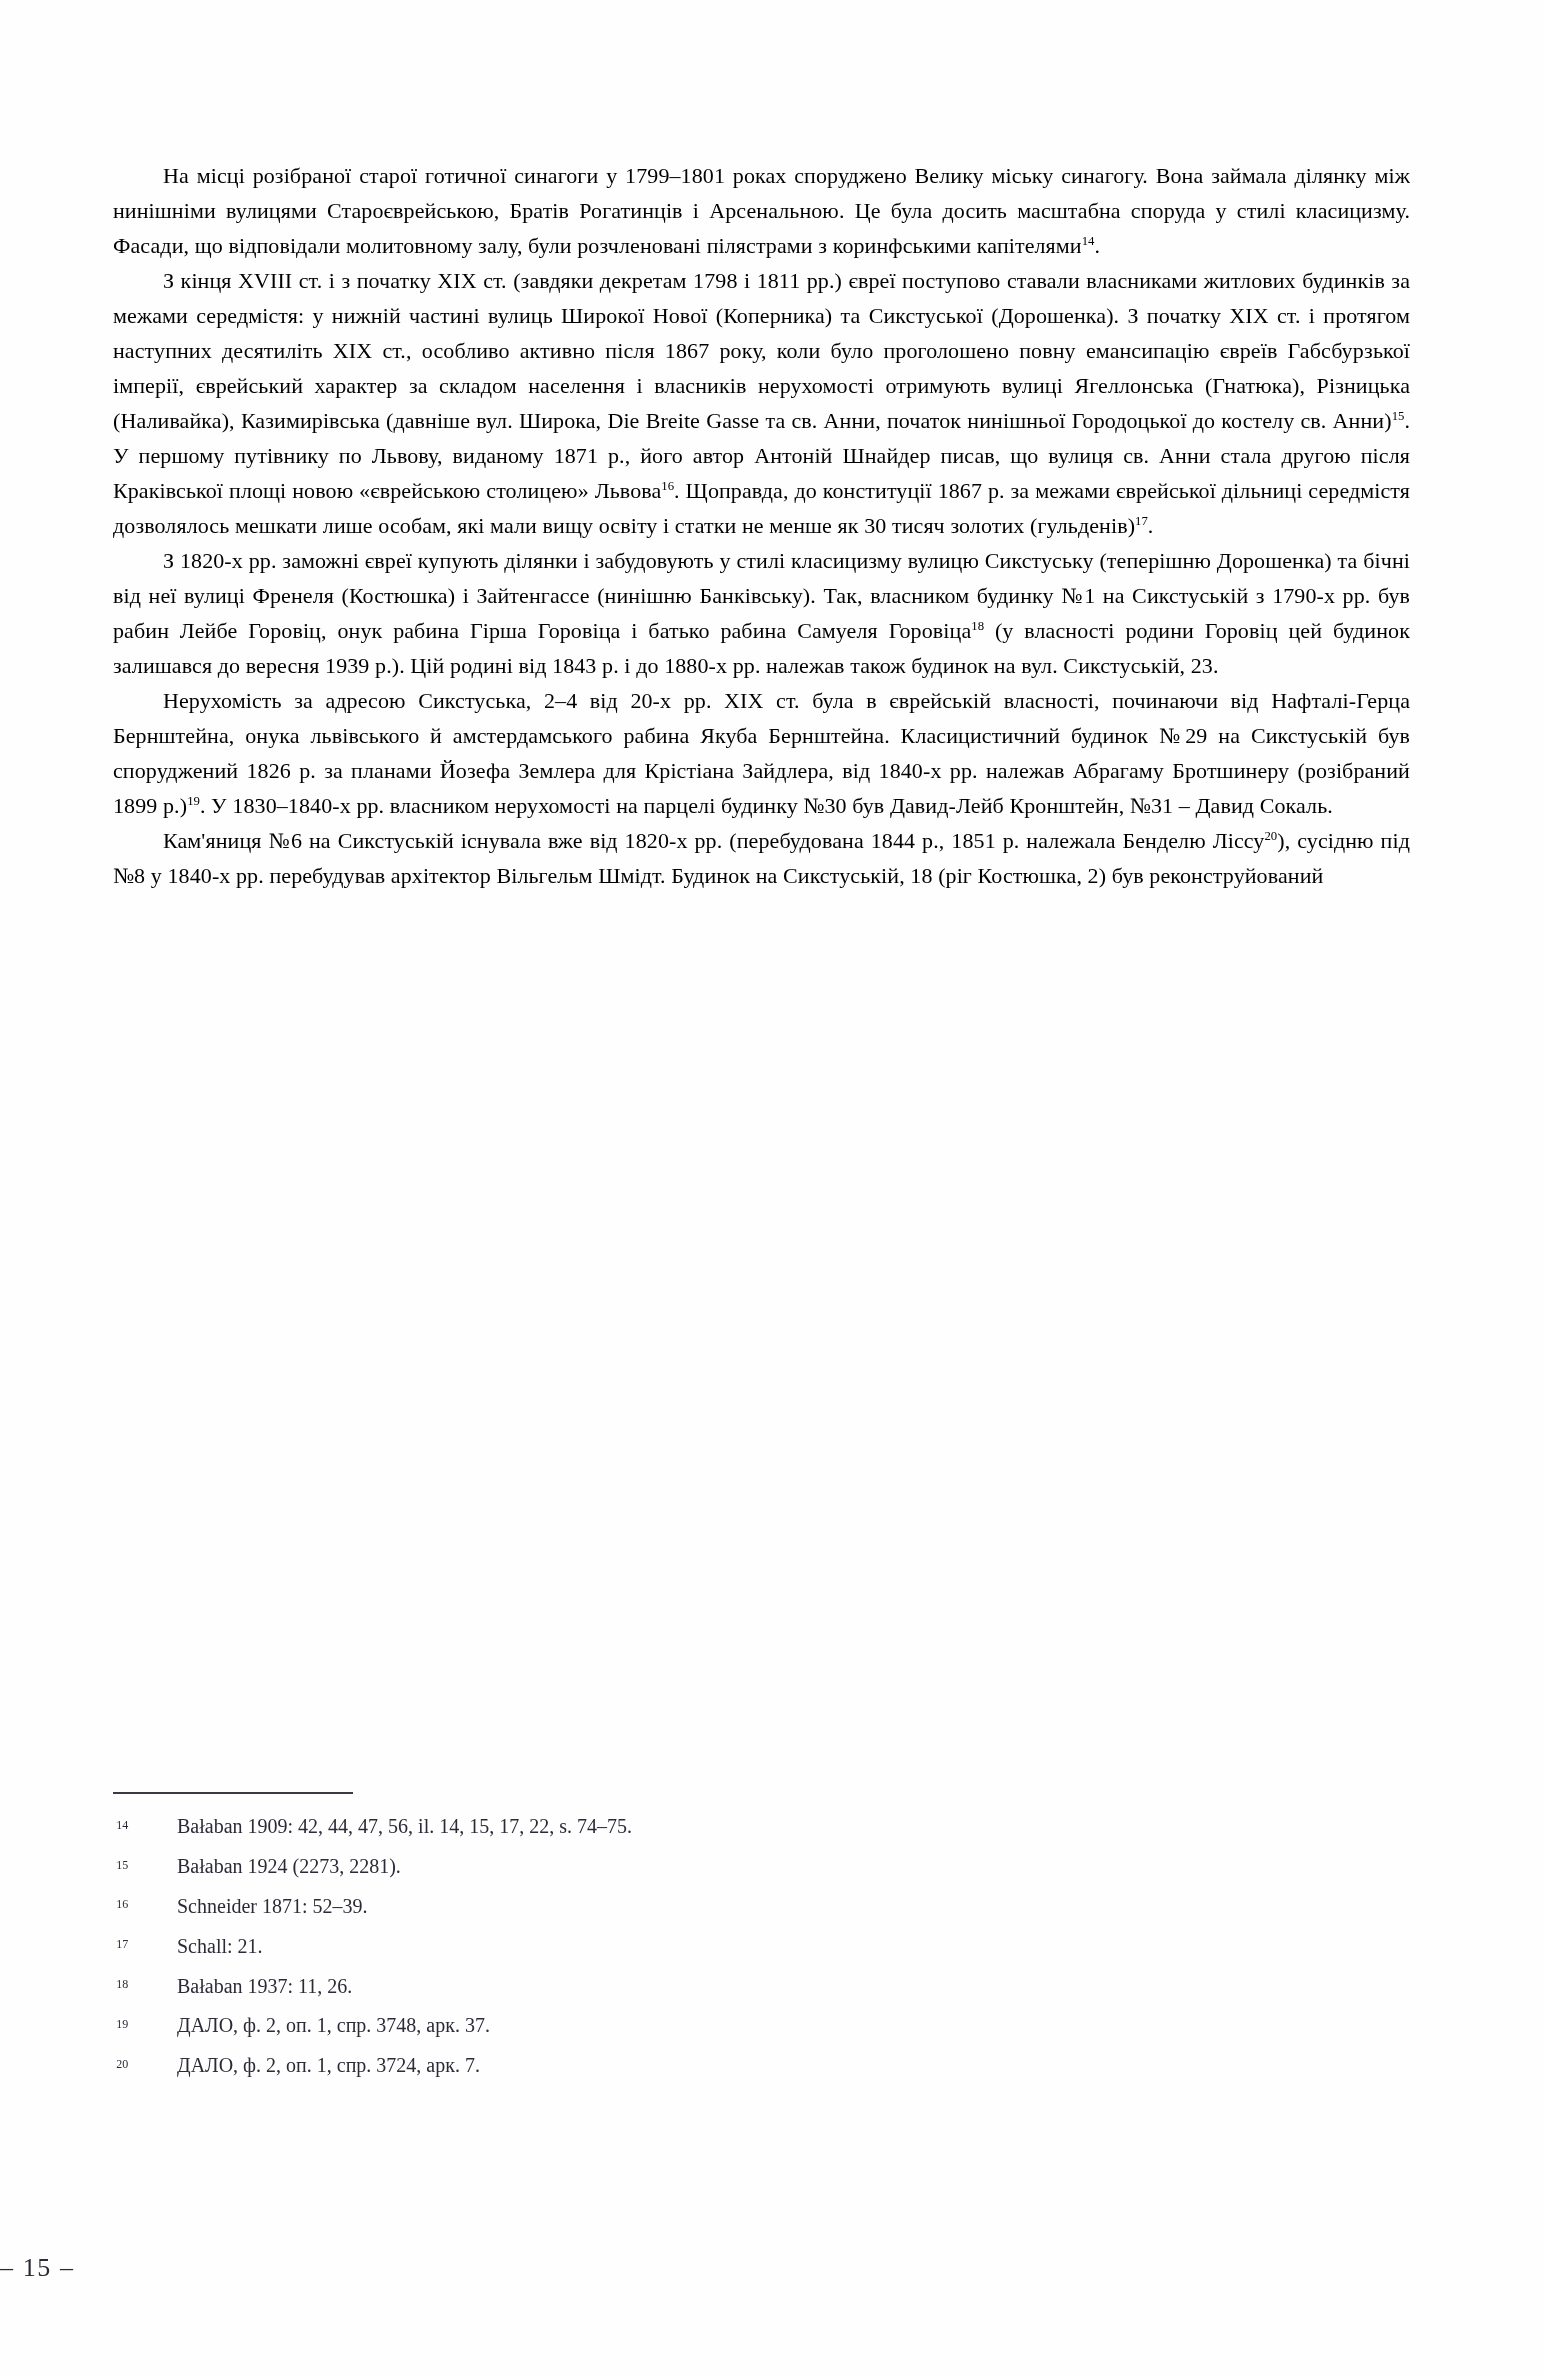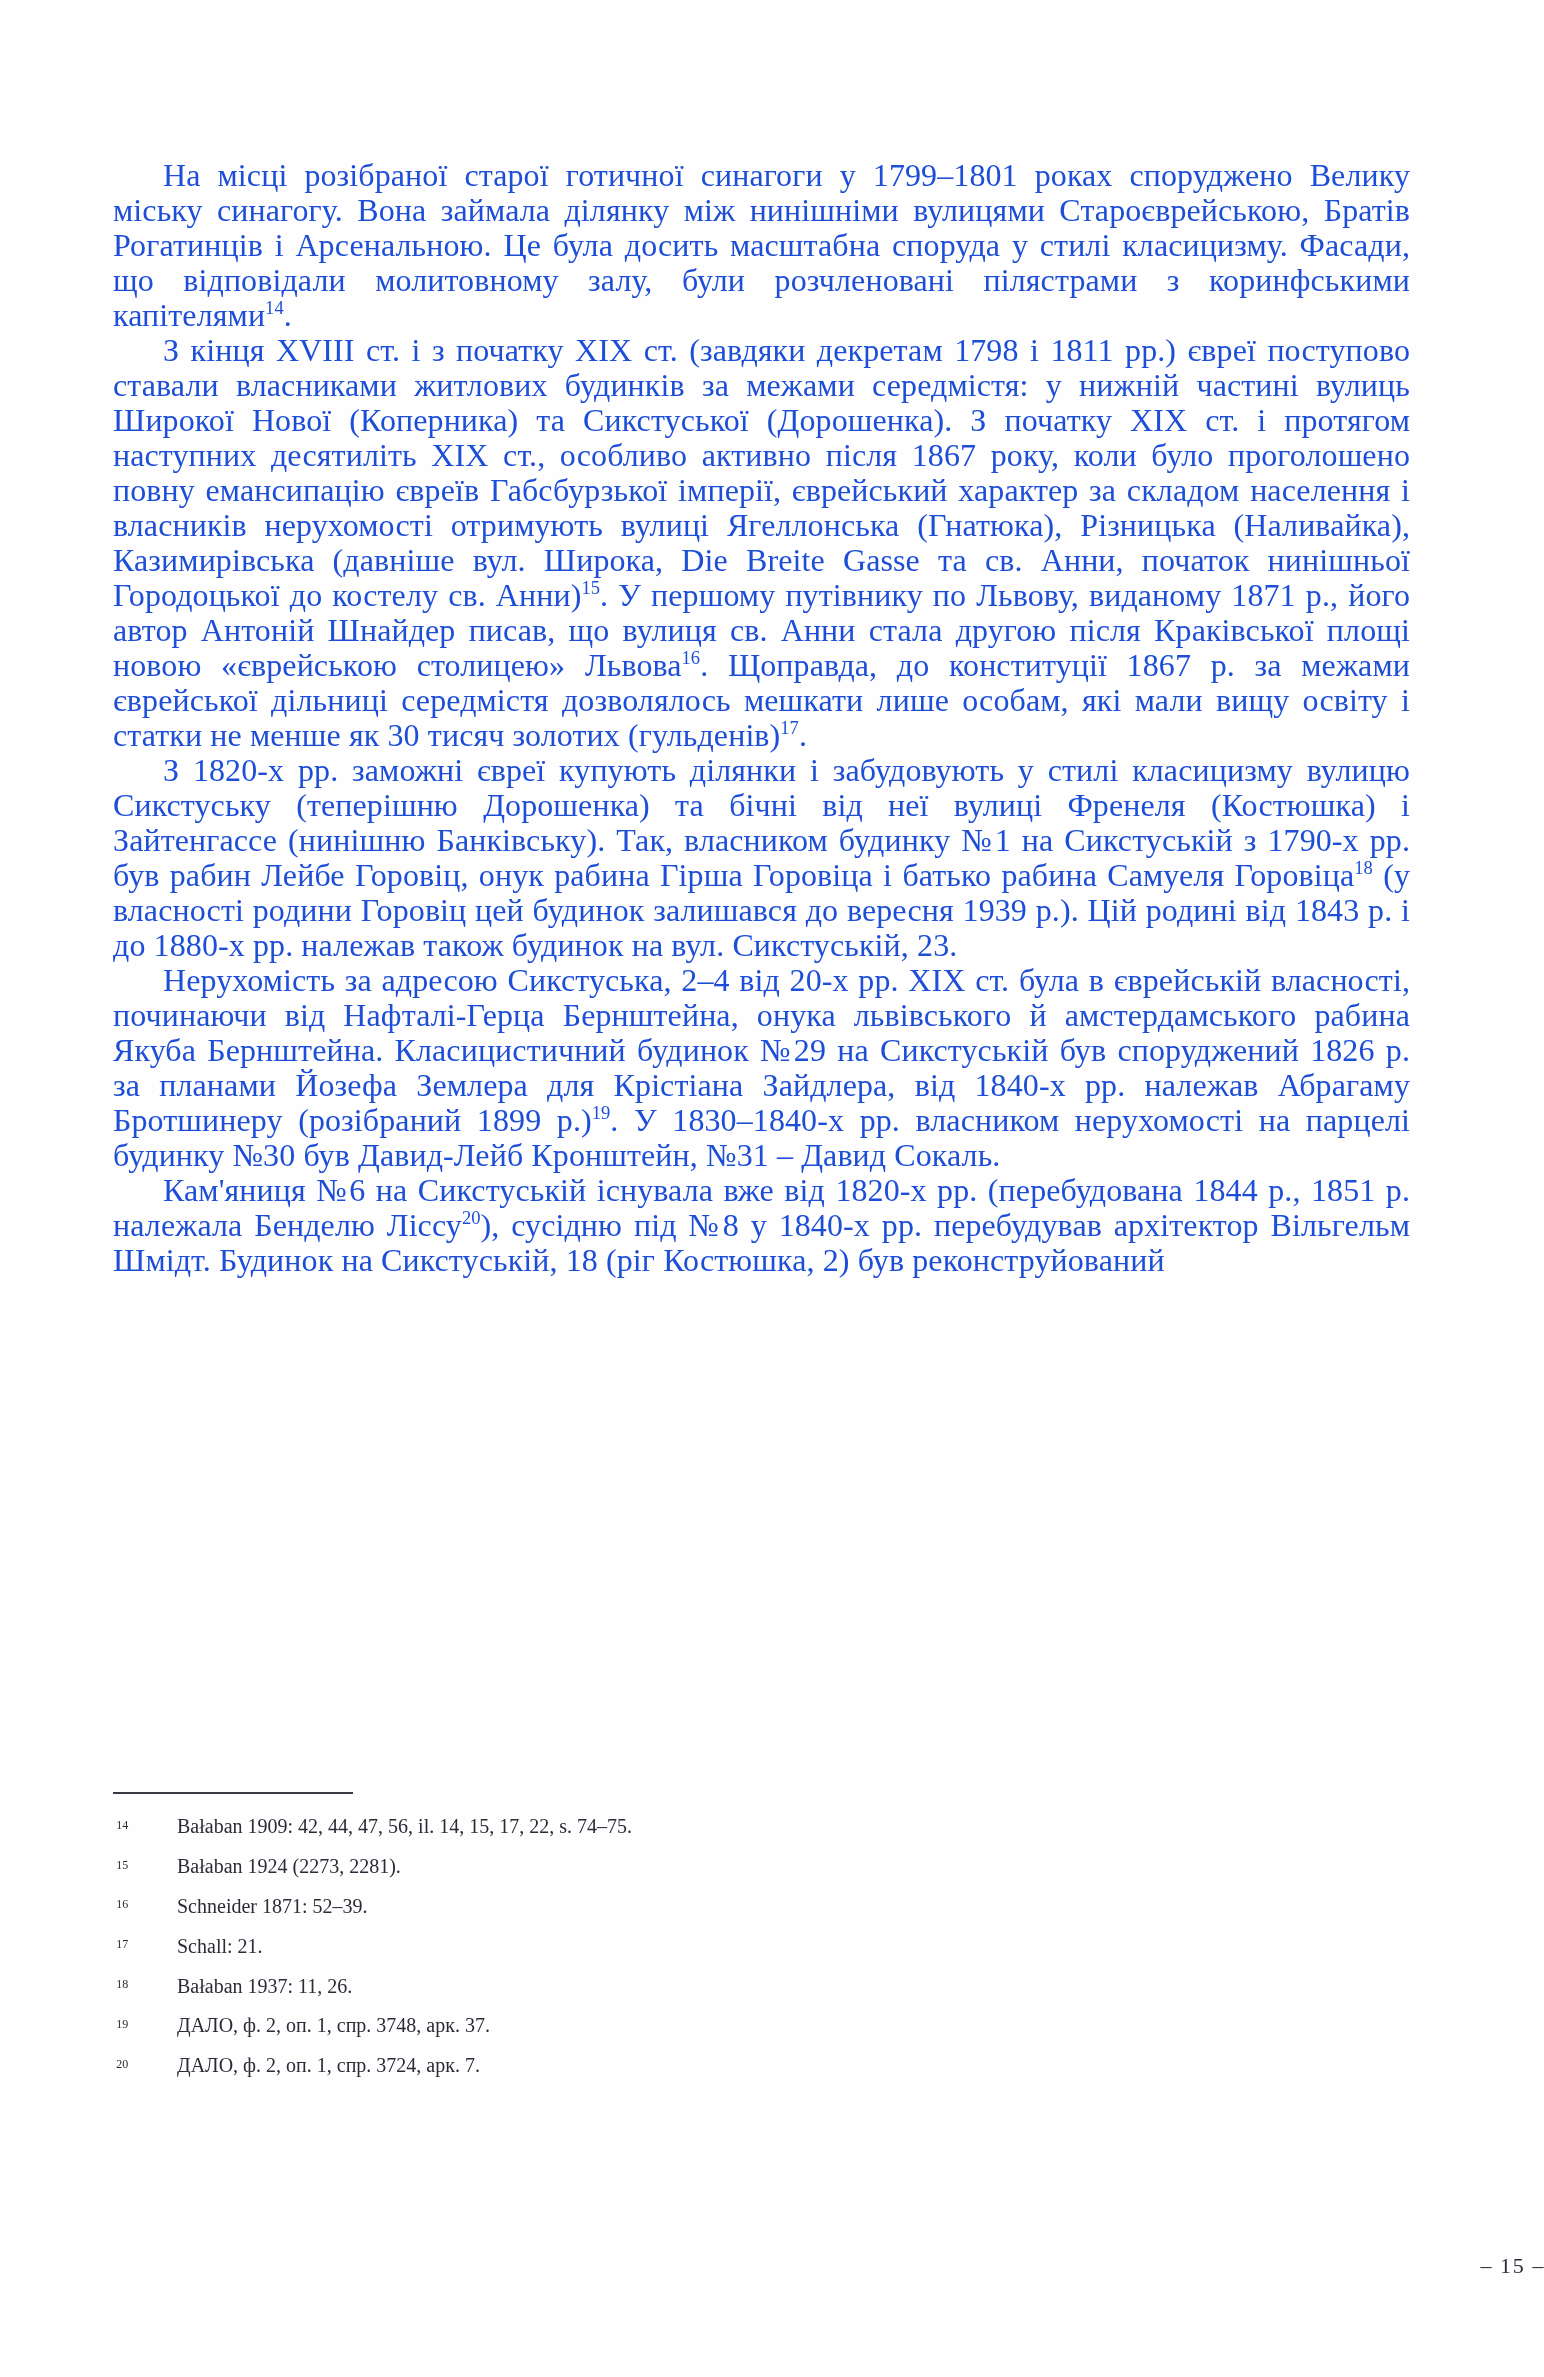--- a/index.html
+++ b/index.html
@@ -22,25 +22,25 @@
     position: absolute;
     left: 113px;
     top: 158px;
     width: 1297px;
   }
 
   p.body-par {
     margin: 0;
     text-align: justify;
     text-justify: inter-word;
-    font-size: 32px;
+    font-size: 22px;
     line-height: 35px;
     letter-spacing: 0.1px;
     text-indent: 50px;
-    color: #1d4ed8;
+    color: #000000;
     font-weight: 400;
     hyphens: manual;
   }
 
   p.body-par + p.body-par { margin-top: 0; }
 
   .it { }
 
   sup.fn {
     font-size: 0.58em;
@@ -86,22 +86,22 @@
     letter-spacing: 0;
   }
   .fn-item .fn-text { display: inline; text-align: right; }
 
   
   .page-number {
     position: absolute;
     left: 0;
     right: 0;
     top: 2253px;
-    text-align: right;
-    font-size: 22px;
+    text-align: left;
+    font-size: 26px;
     letter-spacing: 1.6px;
     color: #2b2b38;
   }
 </style>
 </head>
 <body>
 
 <div class="page">
 
   <div class="textblock">

